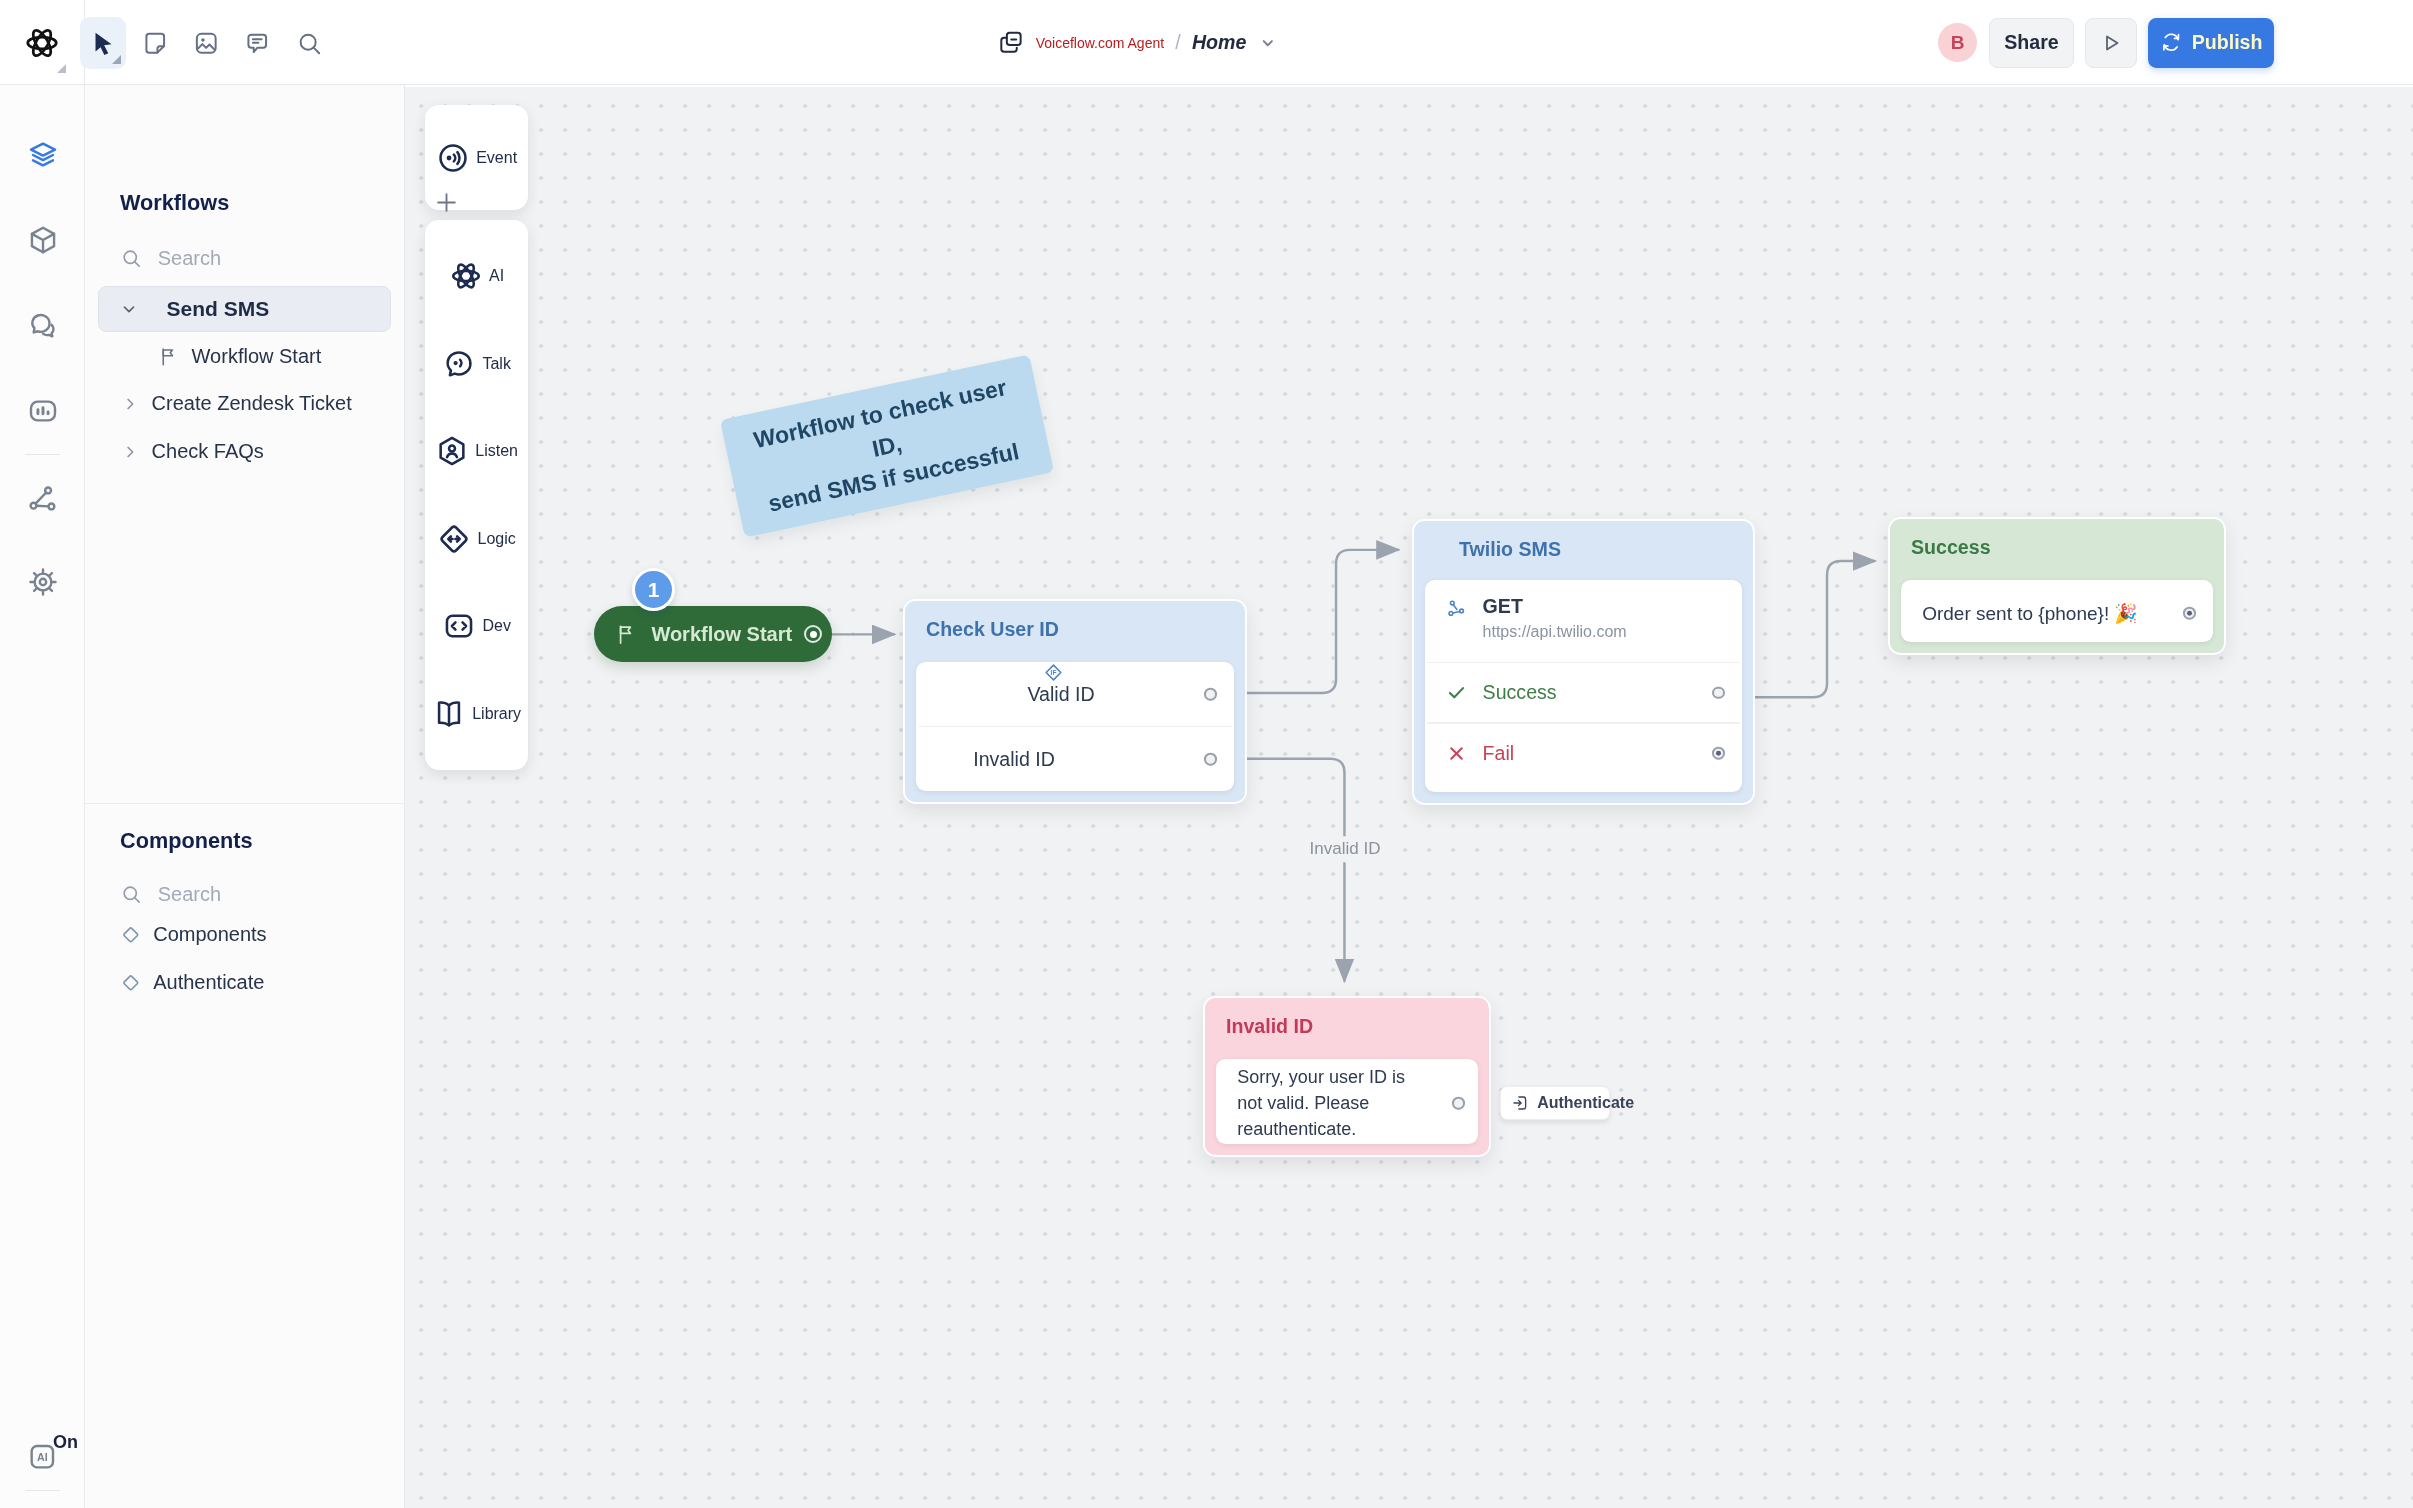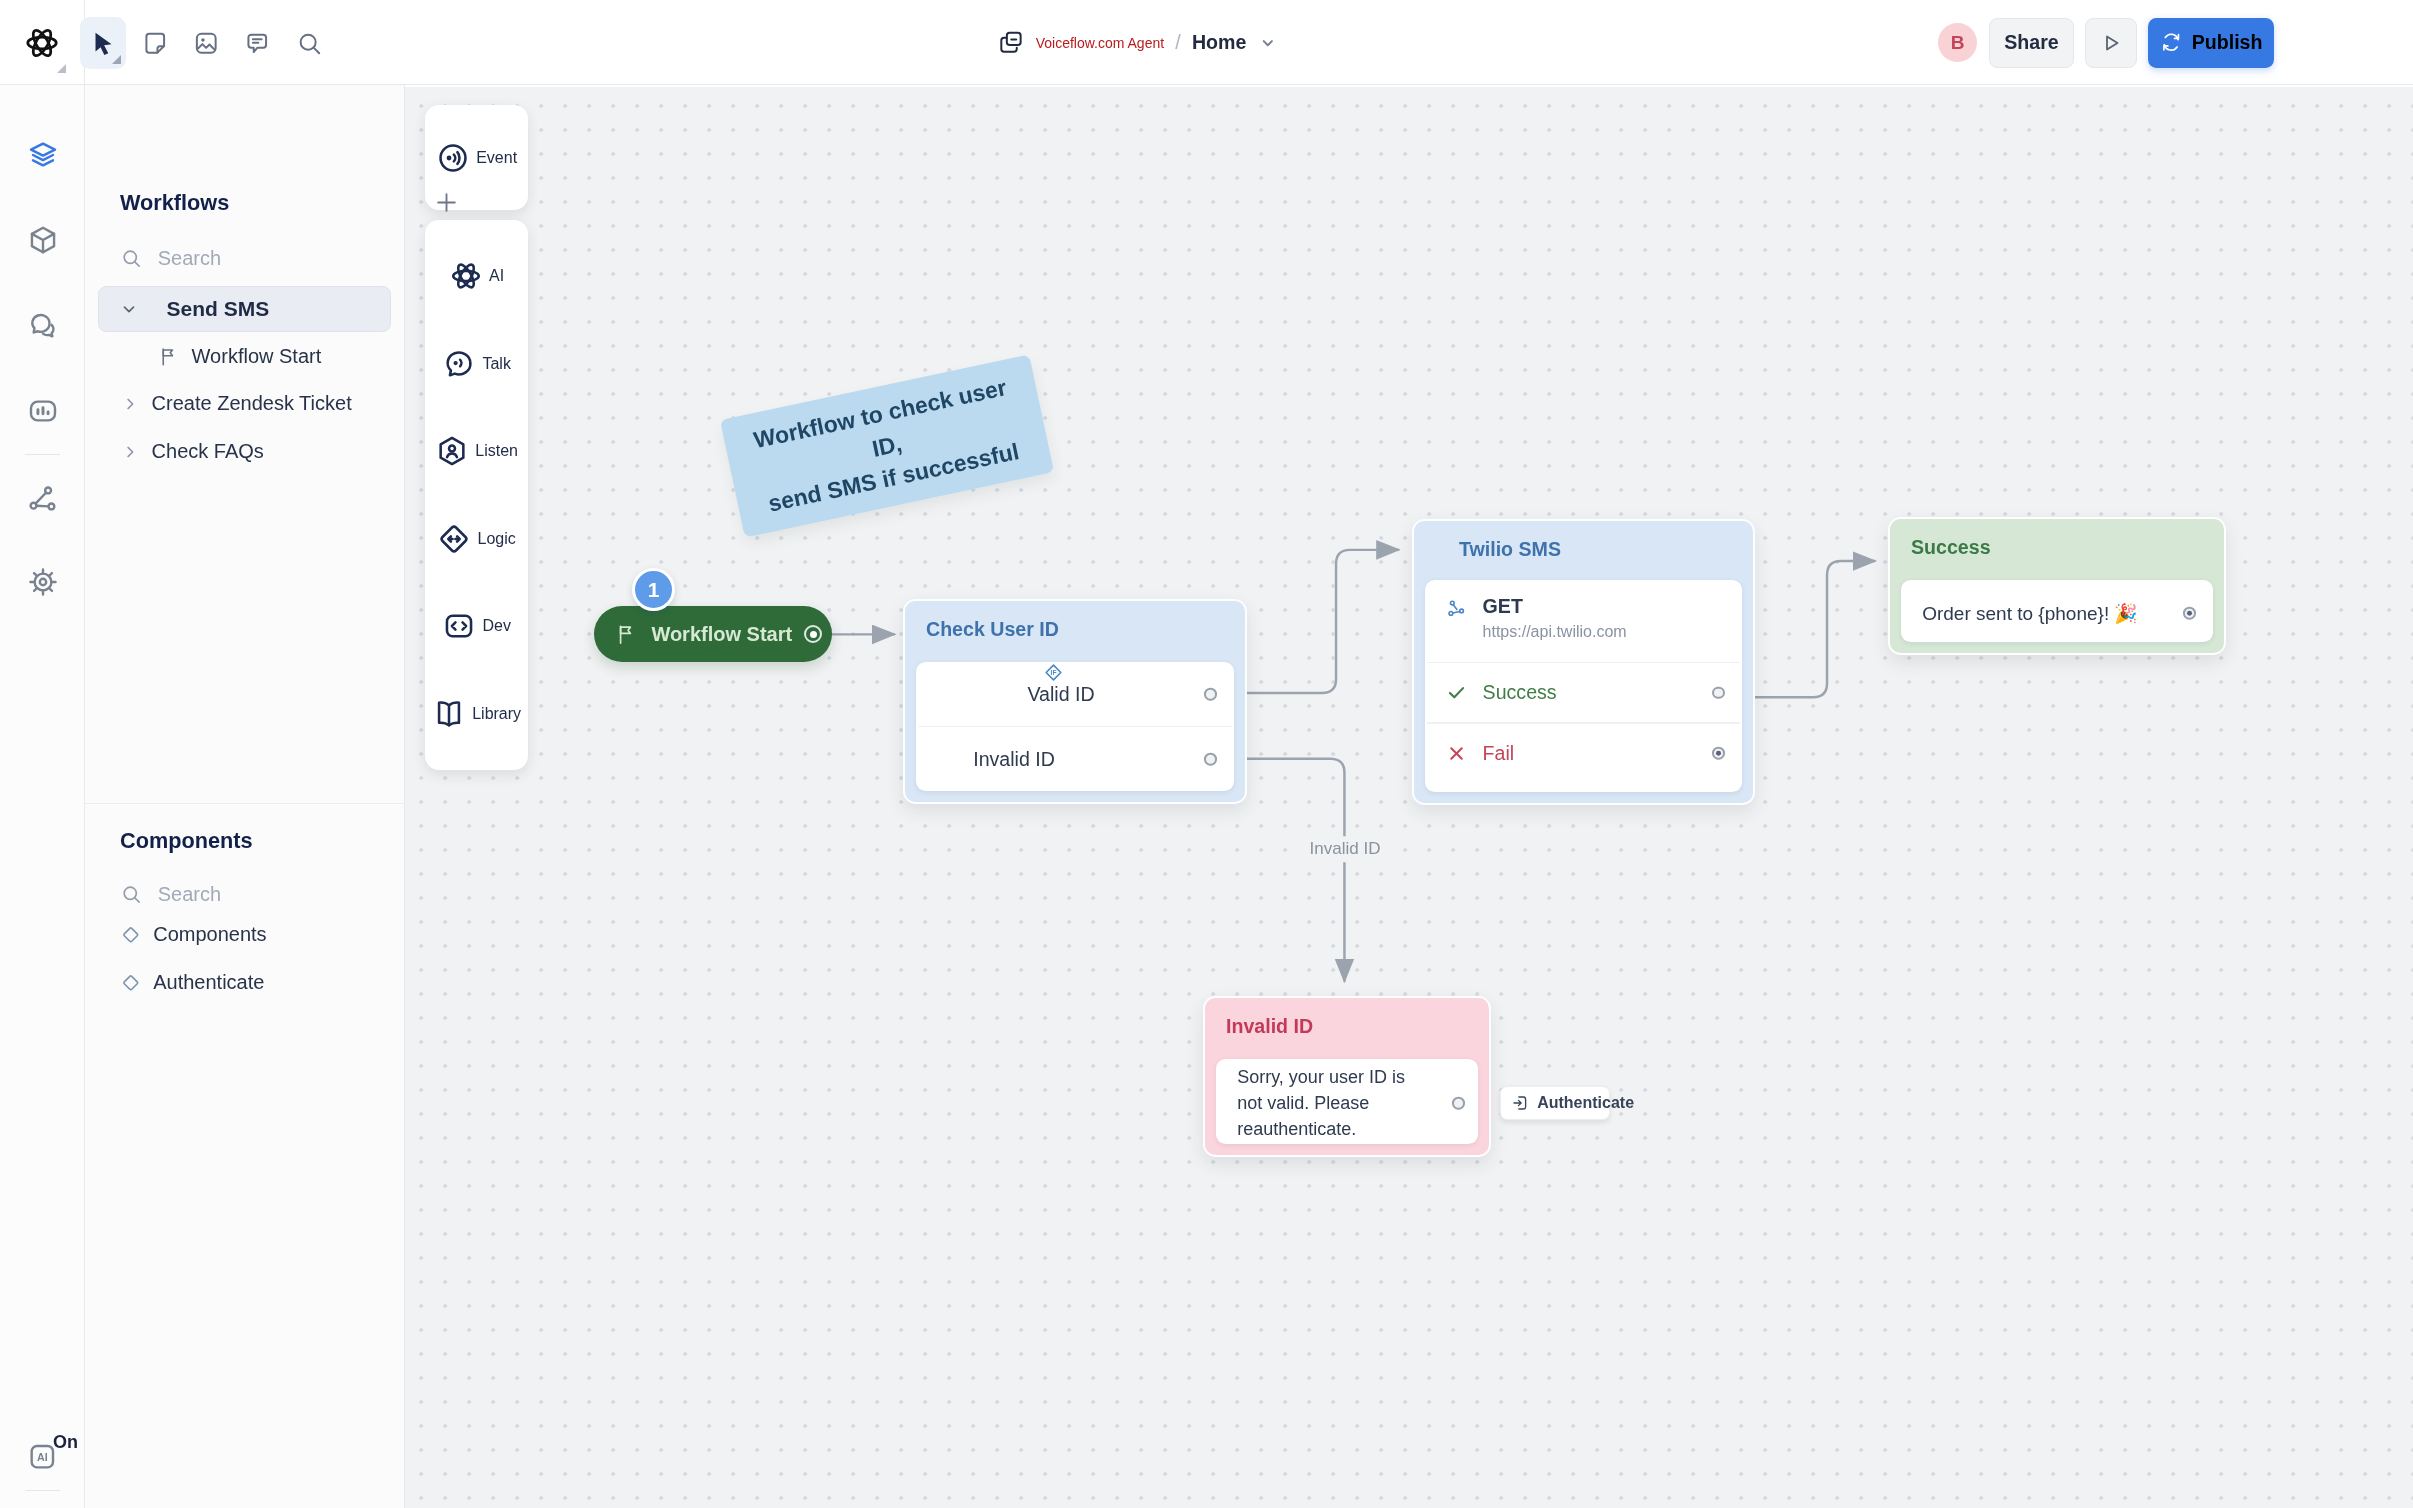--- a/index.html
+++ b/index.html
@@ -15,25 +15,25 @@
   .corner-tri { position:absolute; width:0; height:0; border-left:9.8px solid transparent;
     border-bottom:9.8px solid #B9BFC9; }
   .toolbtn { position:absolute; top:17px; width:46px; height:52px; border-radius:9.8px;
     display:flex; align-items:center; justify-content:center; color:#667084; }
   .toolbtn.active { background:#EAF1F8; color:#1D2B50; }
   .toolbtn svg { width:26.5px; height:26.5px; }
   .breadcrumb { position:absolute; left:998px; top:0; height:85px; display:flex;
     align-items:center; gap:11.2px; }
   .crumb-agent { color:#b91c1c; font-size:14px; }
   .crumb-sep { color:#AEB4BF; font-size:19.6px; }
-  .crumb-page { color:#222B3F; font-size:19.6px; font-weight:600; }
+  .crumb-page { color:#222B3F; font-size:19.6px; font-weight:600;font-style:italic; }
   .btn { position:absolute; top:17.5px; height:50px; border-radius:8.4px; display:flex;
     align-items:center; justify-content:center; gap:9.8px; font-size:19.6px; font-weight:600; }
   .btn.light { background:#F1F3F5; border:1.4px solid #E3E6EA; color:#232C40; }
-  .btn.blue { background:#3779E3; color:#000000; box-shadow:0 2.8px 7px rgba(55,121,227,.25); }
+  .btn.blue { background:#3779E3; color:#fef9c3; box-shadow:0 2.8px 7px rgba(55,121,227,.25); }
   .avatar { position:absolute; left:1938px; top:23px; width:39px; height:39px; border-radius:50%;
     background:#F9D2D6; color:#C4455A; font-weight:700; font-size:19px;
     display:flex; align-items:center; justify-content:center; }
 
   
   .rail { position:absolute; left:0; top:85px; width:85px; bottom:0; background:#FCFCFD;
     border-right:1.4px solid #E7E9EC; z-index:15; }
   .rail-ic { position:absolute; left:43px; transform:translate(-50%,-50%); color:#79828F; }
   .rail-ic svg { width:32px; height:32px; display:block; }
   .rail-ic.active { color:#3779E3; }

